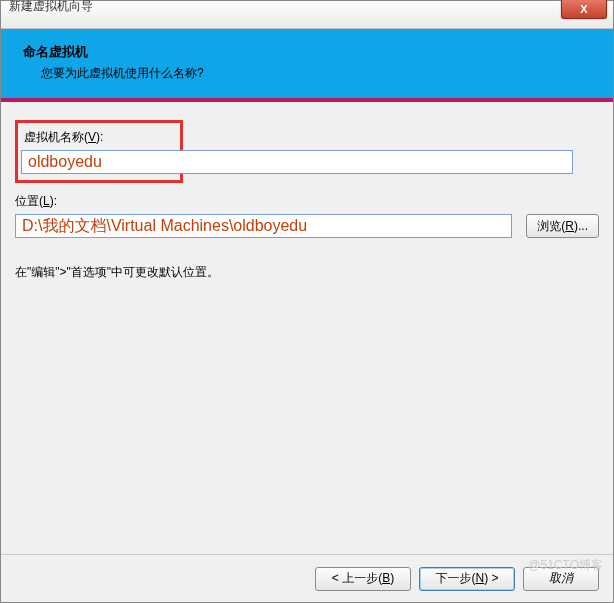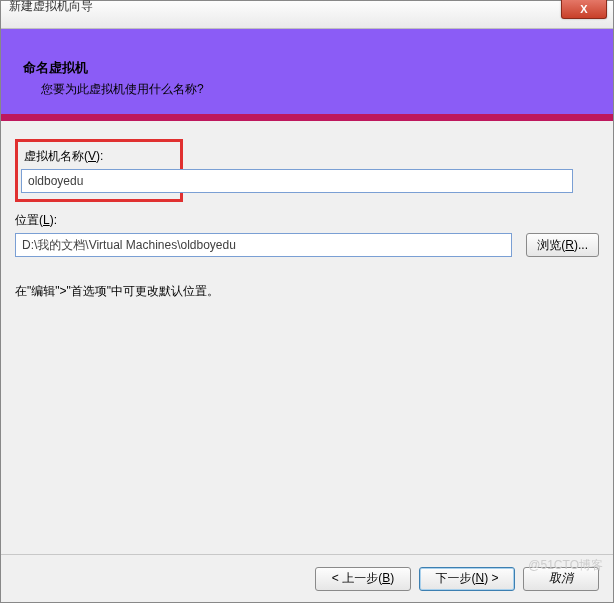--- a/index.html
+++ b/index.html
@@ -1,28 +1,28 @@
 <!DOCTYPE html>
 <html><head>
 <meta charset="utf-8">
 <style>
 * { box-sizing: border-box; margin: 0; padding: 0; }
 body { font-family: "Microsoft YaHei", "SimSun", Tahoma, sans-serif; font-size: 12px; background: #fff; }
 .window { width: 614px; height: 603px; border: 1px solid #888; background: #f0f0f0; position: relative; }
 .titlebar { height: 28px; background: linear-gradient(to bottom, #fdfdfd, #eaeaea); border-bottom: 1px solid #c0c0c0; display: flex; align-items: center; padding: 0 0 16px 8px; position: relative; }
 .titlebar-text { font-size: 12px; color: #333; }
 .close-btn { position: absolute; right: 6px; top: -2px; width: 46px; height: 20px; background: linear-gradient(to bottom, #e67a6a, #c8402a); border: 1px solid #8a2a1a; border-top: none; border-radius: 0 0 3px 3px; color: #fff; display: flex; align-items: center; justify-content: center; font-family: Arial, sans-serif; font-size: 11px; font-weight: bold; cursor: pointer; box-shadow: 0 0 2px rgba(0,0,0,0.3); }
-.header-section { background: #8b5cf6; padding: 30px 20px 16px 22px; border-bottom: 7px solid #be185d; }
+.header-section { background: #0ea5e9; padding: 14px 20px 16px 22px; border-bottom: 4px solid #be185d; }
 .header-title { font-size: 13px; font-weight: bold; color: #000; margin-bottom: 4px; }
 .header-subtitle { font-size: 12px; color: #000; margin-left: 18px; }
 .content { padding: 18px 14px 0 14px; background: #f0f0f0; }
 .highlight-box { border: 3px solid #e03030; padding: 6px 6px 6px 6px; margin-bottom: 10px; width: 168px; }
 .field-label { font-size: 12px; color: #000; margin-bottom: 4px; }
 .underline { text-decoration: underline; }
-.text-input { width: 552px; height: 24px; border: 1px solid #7a9fd4; background: #fff; padding: 2px 6px; font-size: 12px; font-family: inherit; color: #404040; outline: none; }
+.text-input { width: 552px; height: 24px; border: 1px solid #7a9fd4; background: #fff; padding: 2px 6px; font-size: 16px; font-family: inherit; color: #c2410c; outline: none; }
 .name-input { width: 552px; margin-left: -3px; }
 .location-row { display: flex; align-items: center; gap: 14px; margin-top: 4px; }
 .location-input { flex: 1; width: 496px; }
 .browse-btn { height: 24px; padding: 0 10px; background: linear-gradient(to bottom, #fdfdfd, #e6e6e6); border: 1px solid #8a8a8a; border-radius: 3px; font-size: 12px; cursor: pointer; font-family: inherit; }
 .hint-text { font-size: 12px; color: #000; margin-top: 18px; }
 .footer { position: absolute; bottom: 0; left: 0; right: 0; height: 48px; border-top: 1px solid #c8c8c8; background: #f0f0f0; display: flex; align-items: center; justify-content: flex-end; padding: 0 14px; gap: 8px; }
 .footer-btn { height: 24px; min-width: 96px; padding: 0 3px; background: linear-gradient(to bottom, #fdfdfd, #e6e6e6); border: 1px solid #8a8a8a; border-radius: 3px; font-size: 12px; cursor: pointer; font-family: inherit; }
 .footer-btn.default { border: 1px solid #3c7fb1; box-shadow: 0 0 0 1px #a8d0ec inset; }
 .footer-btn.cancel { min-width: 76px; font-style: italic; }
 .watermark { position: absolute; right: 10px; bottom: 28px; font-size: 12px; color: #ccc; pointer-events: none; }

